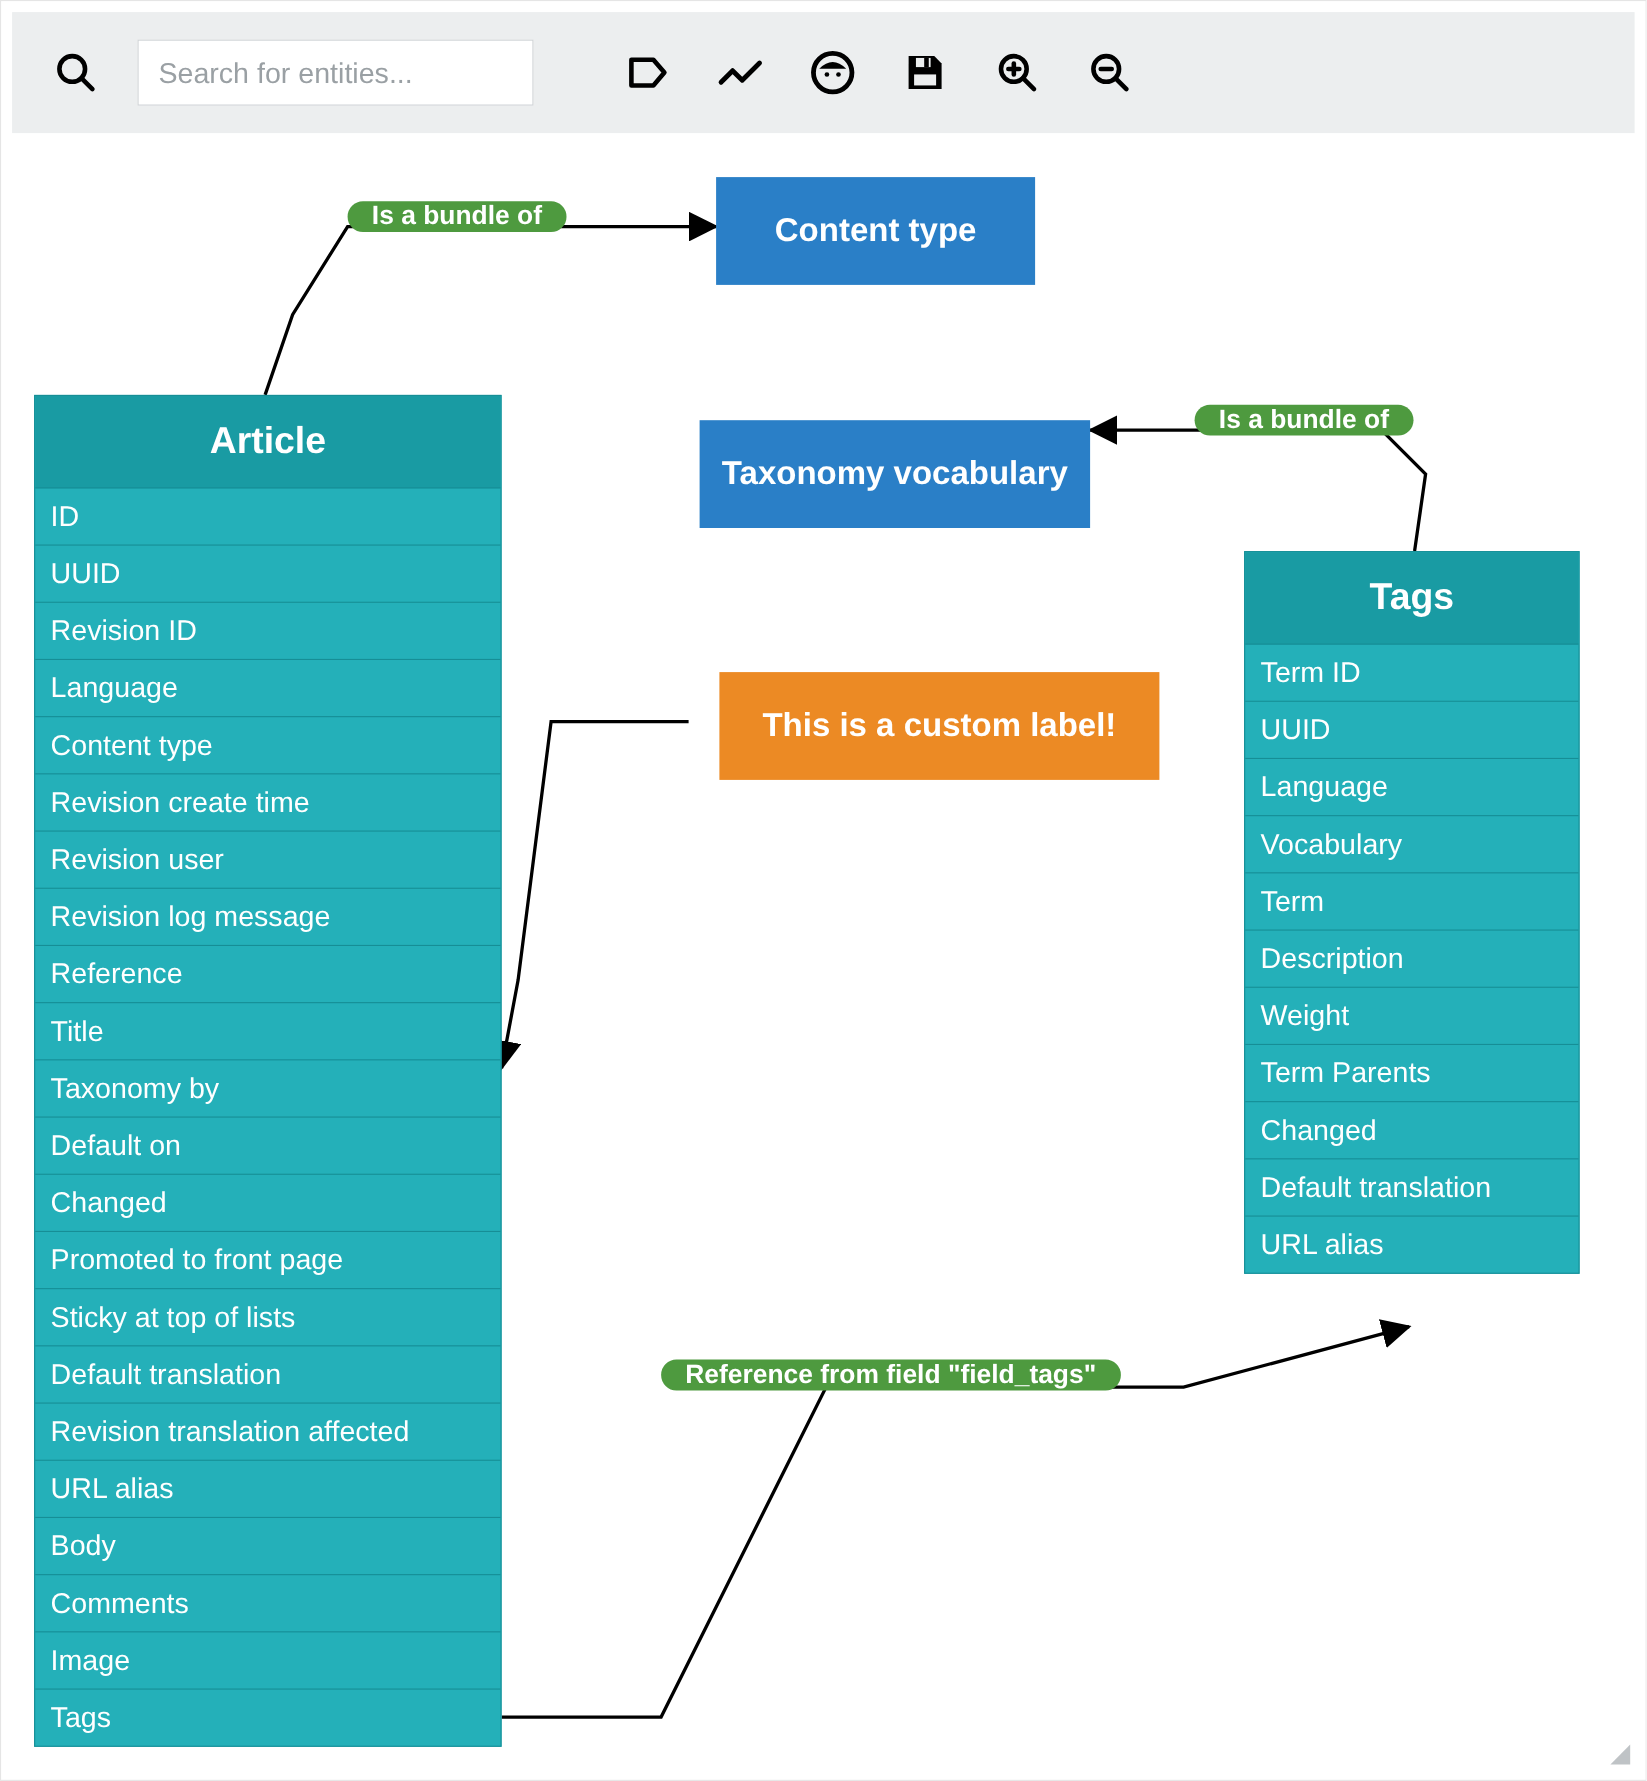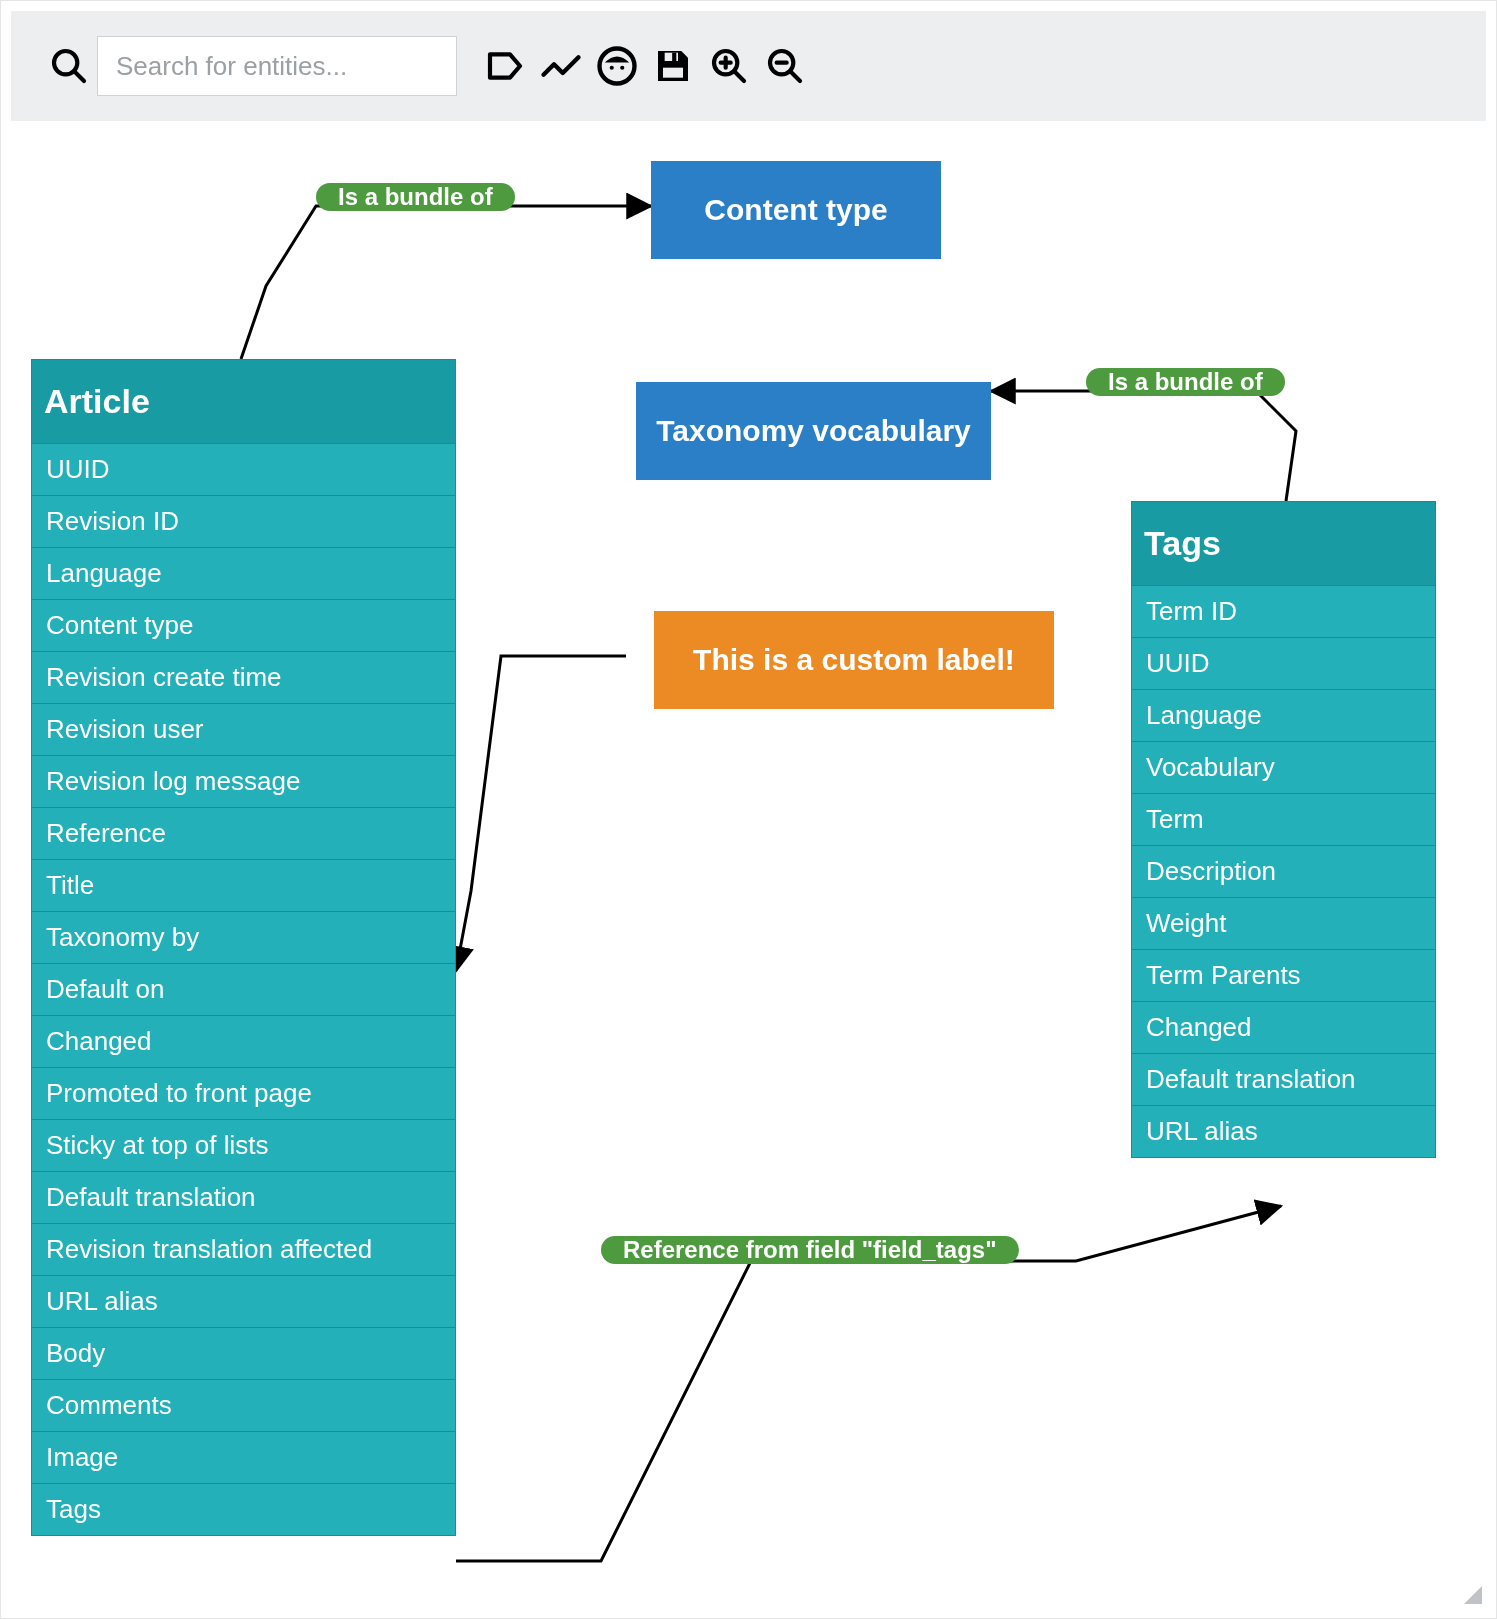--- a/index.html
+++ b/index.html
@@ -18,20 +18,21 @@
   .toolbar {
     position: absolute;
     top: 10px;
     left: 10px;
     right: 10px;
     height: 110px;
     background: #eceeef;
     display: flex;
     align-items: center;
     padding: 0 30px;
+    gap: 28px;
   }
   .toolbar .icon-btn {
     width: 56px;
     height: 56px;
     display: flex;
     align-items: center;
     justify-content: center;
     cursor: pointer;
   }
   .toolbar svg { display: block; }
@@ -62,21 +63,21 @@
   .entity {
     position: absolute;
     background: #24b0b9;
     border: 1px solid #168e96;
   }
   .entity .head {
     background: #199ba3;
     color: #fff;
     font-weight: 700;
     font-size: 34px;
-    text-align: left;
+    text-align: center;
     padding: 22px 12px;
     border-bottom: 1px solid #168e96;
   }
   .entity .row {
     color: #fff;
     font-size: 26px;
     padding: 10px 14px;
     border-bottom: 1px solid #168e96;
     white-space: nowrap;
     overflow: hidden;
@@ -235,20 +236,21 @@
     <div class="pill" style="left:1075px; top:237px;">
       <span>Is a bundle of</span>
     </div>
     <div class="pill" style="left:590px; top:1105px;">
       <span>Reference from field "field_tags"</span>
     </div>
 
     <div class="entity" id="entity-article" style="left:20px; top:228px; width:425px;">
       <div class="head">Article</div>
 
+    <div class="row">ID</div>
         <div class="row">UUID</div>
         <div class="row">Revision ID</div>
         <div class="row">Language</div>
         <div class="row">Content type</div>
         <div class="row">Revision create time</div>
         <div class="row">Revision user</div>
         <div class="row">Revision log message</div>
         <div class="row">Reference</div>
         <div class="row">Title</div>
         <div class="row">Taxonomy by</div>

